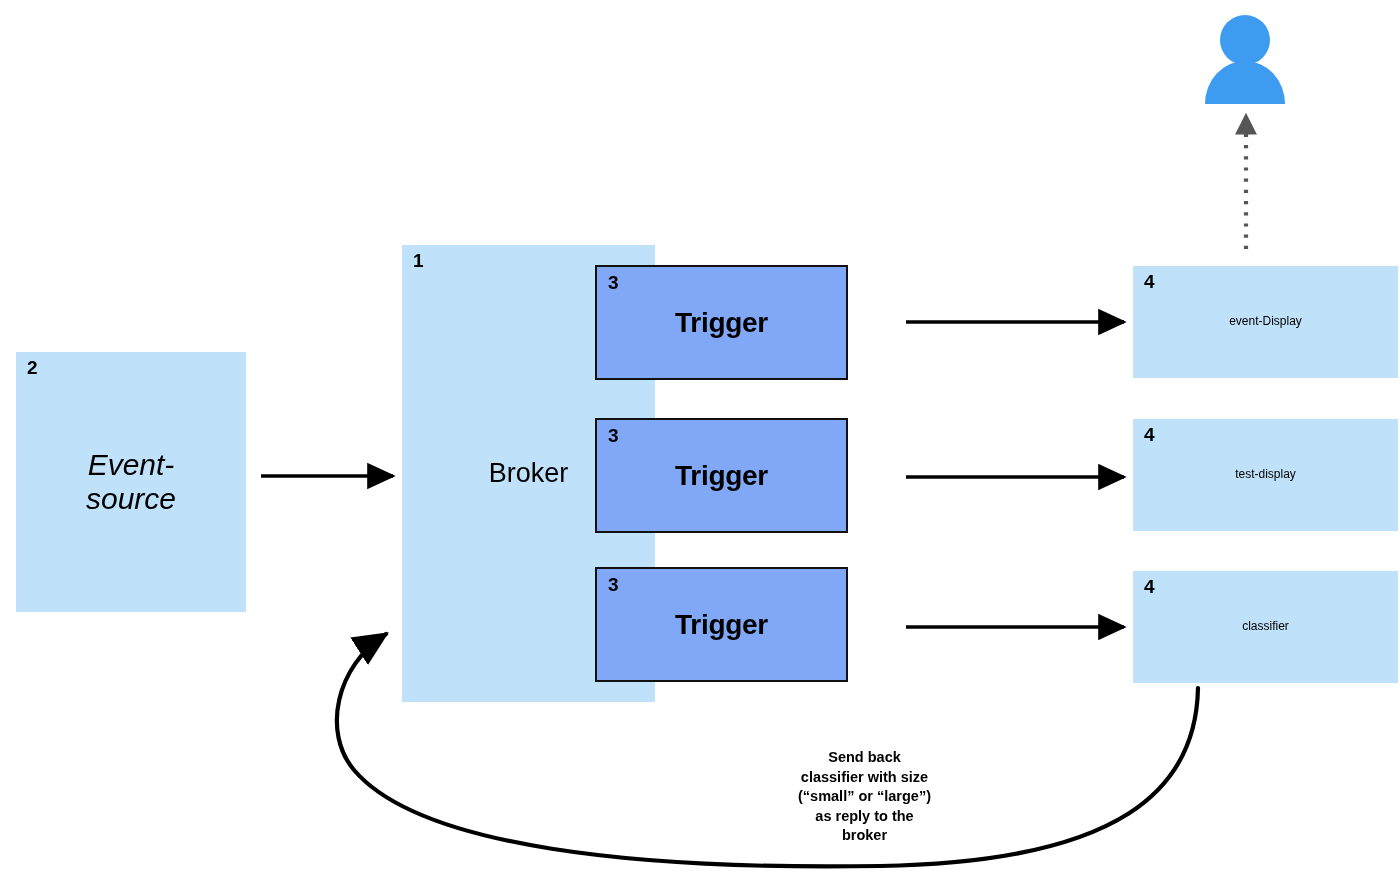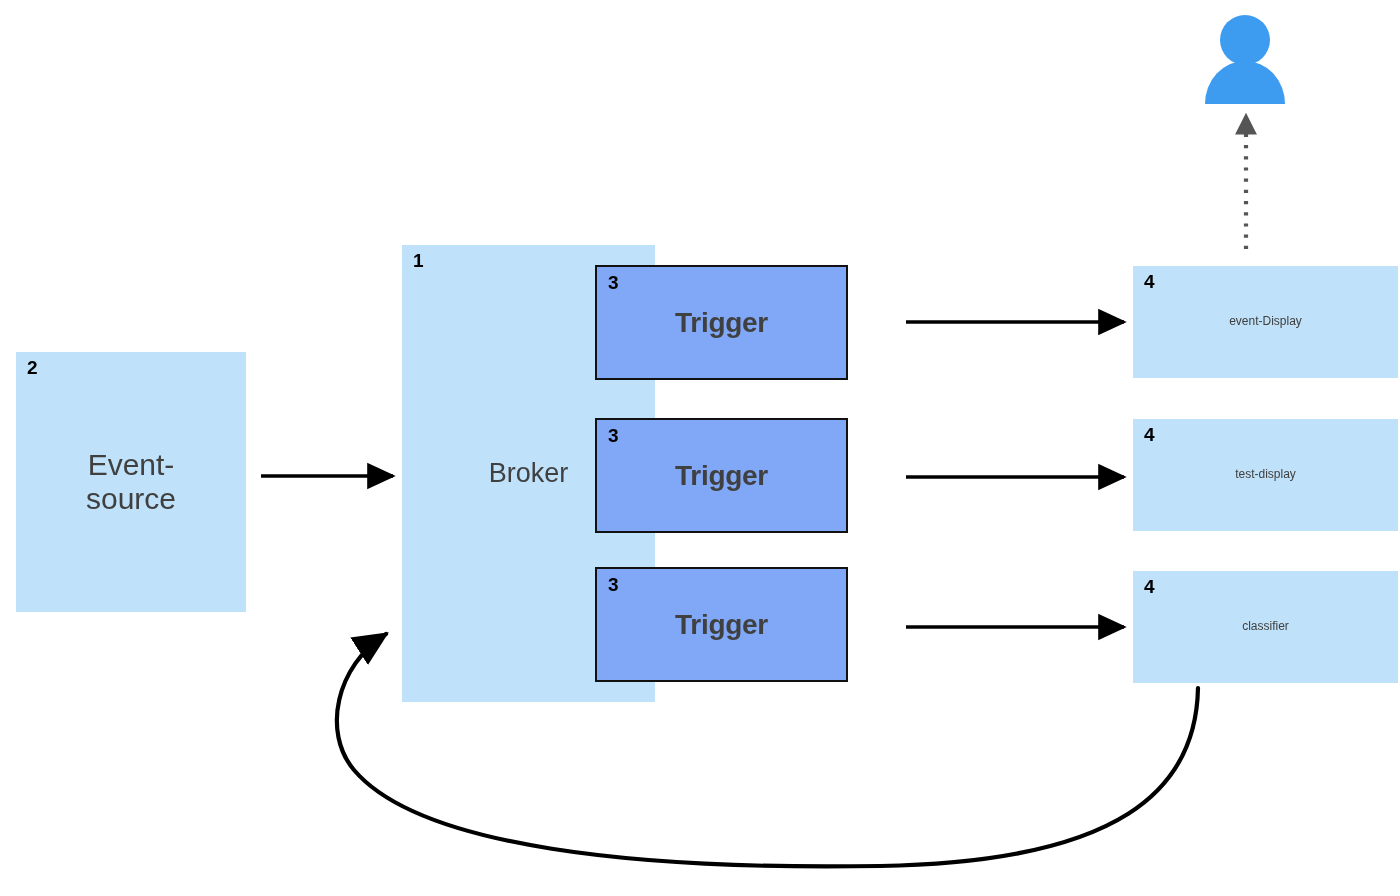--- a/index.html
+++ b/index.html
@@ -32,39 +32,39 @@
     position: absolute;
     top: 6px;
     left: 11px;
     font-weight: bold;
     font-size: 19px;
     line-height: 1;
     color: #000000;
     letter-spacing: 0.2px;
   }
   .node .node-label {
-    color: #404040;
+    color: #000000;
     line-height: 1.12;
     white-space: pre-line;
   }
 
   
   .box-light {
     background: #bfe1f9;
     border: none;
   }
   
   .box-trigger {
     background: #80a8f7;
     border: 2px solid #111111;
   }
 
   
   #event-source { left: 16px;  top: 352px; width: 230px; height: 260px; }
-  #event-source .node-label { font-size: 30px; }
+  #event-source .node-label { font-size: 30px; font-style: italic; }
 
   #broker       { left: 402px; top: 245px; width: 253px; height: 457px; }
   #broker .node-label { font-size: 27px; position: relative; top: 0px; }
 
   .trigger { left: 595px; width: 253px; height: 115px; }
   #trigger-1 { top: 265px; }
   #trigger-2 { top: 418px; }
   #trigger-3 { top: 567px; }
   .trigger .node-label { font-size: 28px; font-weight: bold; letter-spacing: -0.3px; }
 
@@ -167,14 +167,19 @@
     <line x1="906" y1="477" x2="1124" y2="477" stroke="#000000" stroke-width="3.4" marker-end="url(#arrowSolid)"></line>
 
     <line x1="906" y1="627" x2="1124" y2="627" stroke="#000000" stroke-width="3.4" marker-end="url(#arrowSolid)"></line>
 
     <path d="M1198,688
              C1196,790 1120,862 880,866
              C640,870 420,848 354,770
              C322,732 336,666 386,634" fill="none" stroke="#000000" stroke-width="4.2" stroke-linecap="round" marker-end="url(#arrowSolid)"></path>
   </svg>
 
+  <div id="reply-caption">Send back
+classifier with size
+(“small” or “large”)
+as reply to the
+broker</div>
 
 </div>
 
 </body></html>

